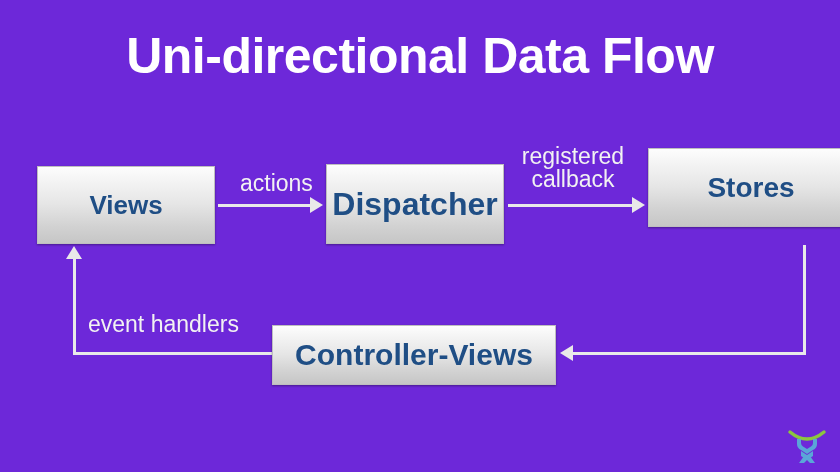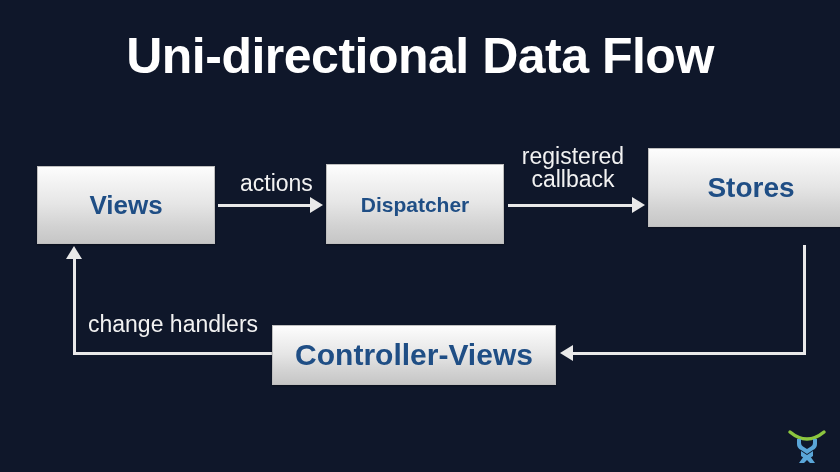--- a/index.html
+++ b/index.html
@@ -5,21 +5,21 @@
 <style>
   html, body {
     margin: 0;
     padding: 0;
     background: #1e3a5c;
   }
   #slide {
     position: relative;
     width: 840px;
     height: 472px;
-    background: #0f172a;
+    background: #6d28d9;
     overflow: hidden;
     font-family: "Liberation Sans", sans-serif;
     -webkit-font-smoothing: antialiased;
   }
 
   
   #title {
     position: absolute;
     left: 0;
     top: 26px;
@@ -55,21 +55,21 @@
     display: block;
     line-height: 1;
   }
 
   #box-views      { left: 37px;  top: 166px; width: 178px; height: 78px; }
   #box-dispatcher { left: 326px; top: 164px; width: 178px; height: 80px; }
   #box-stores     { left: 648px; top: 148px; width: 206px; height: 79px; text-align: center; }
   #box-controller { left: 272px; top: 325px; width: 284px; height: 60px; align-items: center; }
 
   #box-views span      { font-size: 26px; }
-  #box-dispatcher span { font-size: 21px; }
+  #box-dispatcher span { font-size: 32px; }
   #box-stores span     { font-size: 28px; }
   #box-controller span { font-size: 30px; }
 
   
   .line-h {
     position: absolute;
     height: 3px;
     background: #e9e9e9;
   }
   .line-v {
@@ -174,21 +174,21 @@
   </div>
 
   <div class="label" id="lbl-actions">actions</div>
 
   <div class="label" id="lbl-registered">
     <div>registered</div>
     <div>callback</div>
   </div>
 
 
-  <div class="label" id="lbl-event">change handlers</div>
+  <div class="label" id="lbl-event">event handlers</div>
 
   <div id="logo">
     <svg width="42" height="40" viewBox="0 0 42 40" xmlns="http://www.w3.org/2000/svg">
       <path d="M4 5 Q21 19 38 5" stroke="#8cc63f" stroke-width="3.5" fill="none" stroke-linecap="round"></path>
       <path d="M11 12 L11 17 Q11 21 15 23 L21 27 L27 23 Q31 21 31 17 L31 12
                L27 12 L27 16 Q27 18 25 19.5 L21 22 L17 19.5 Q15 18 15 16 L15 12 Z" fill="#5aa6d8"></path>
       <path d="M13 36 L18 29 L21 31 L24 29 L29 36 L24 36 L21 33 L18 36 Z" fill="#5aa6d8"></path>
       <path d="M15 24 L21 28 L27 24 L27 29 L21 33 L15 29 Z" fill="#5aa6d8"></path>
     </svg>
   </div>

